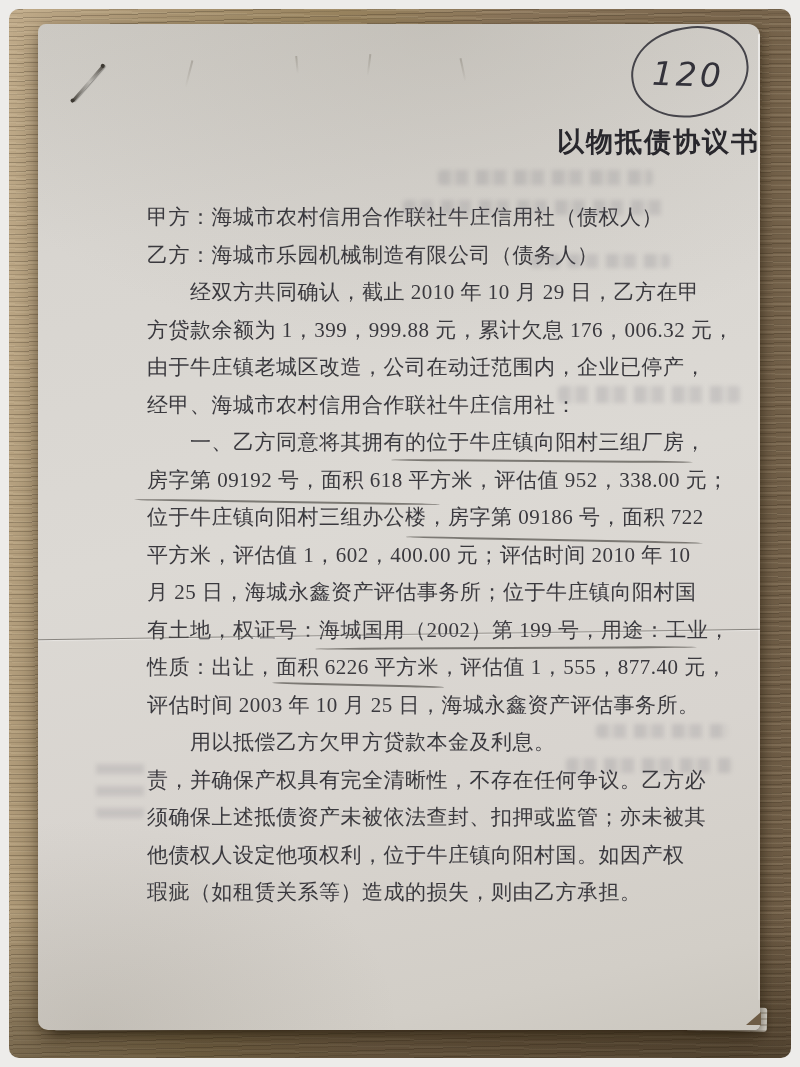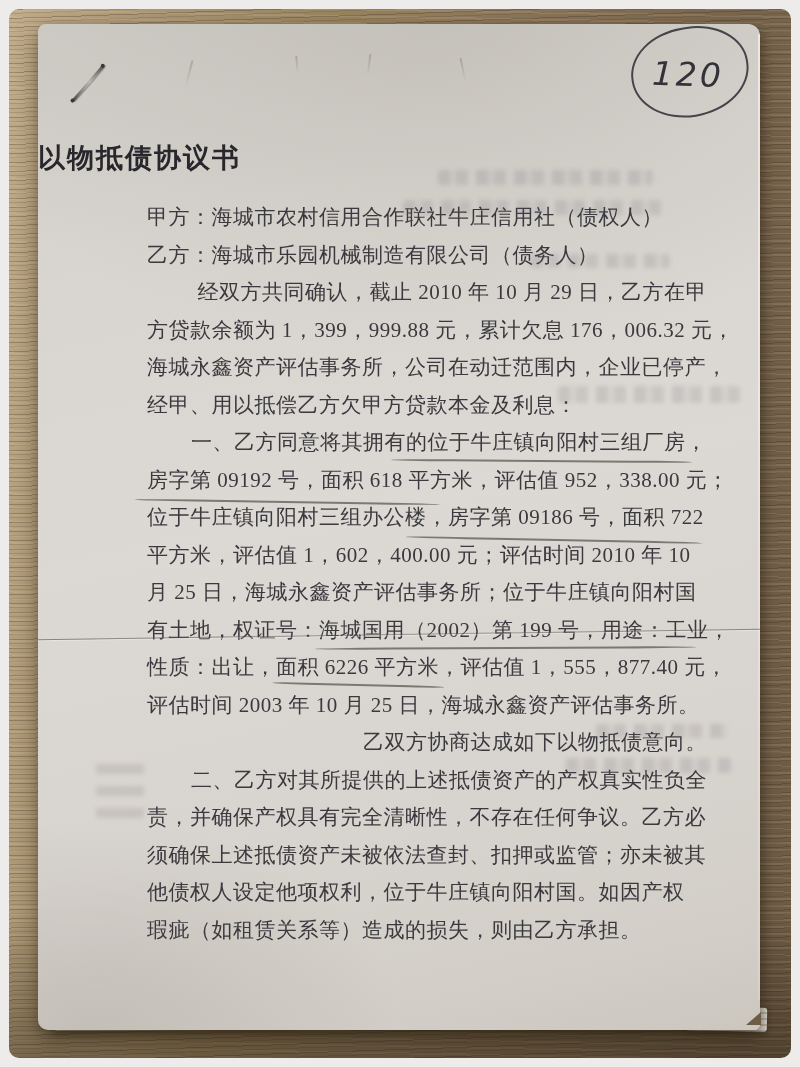--- a/index.html
+++ b/index.html
@@ -72,33 +72,32 @@
     display:flex;align-items:center;justify-content:center;
   }
   .page-number{
     font-family:"DejaVu Sans", sans-serif;font-style:italic;
     font-size:33px;color:#33323a;letter-spacing:3px;
     transform:rotate(11deg) translate(-2px,2px);
   }
   
   .doc-title{
     position:absolute;left:0;top:100px;width:100%;height:40px;
-    text-align:left;font-weight:bold;font-size:27px;letter-spacing:2px;
+    text-align:right;font-weight:bold;font-size:27px;letter-spacing:2px;
     color:#28272c;
-    margin-top:16px;
   }
   .body-text{
     position:absolute;left:109px;top:175px;width:560px;
     font-size:21px;color:#3a393e;
   }
   .ln{
     height:37.5px;line-height:37.5px;white-space:nowrap;overflow:visible;
     letter-spacing:0.5px;
   }
-  .ind{text-indent:43px;text-align:right;}
+  .ind{text-indent:43px;}
   
   .underline{
     position:absolute;height:2px;background:#5b5853;opacity:.75;
     border-radius:40%/100%;
   }
   .u1{left:353px;top:436px;width:302px;transform:rotate(0.4deg);}
   .u2{left:96px; top:477px;width:306px;transform:rotate(0.9deg);}
   .u3{left:368px;top:515px;width:297px;transform:rotate(1.2deg);}
   .u4{left:277px;top:623px;width:382px;transform:rotate(-0.3deg);}
   .u5{left:234px;top:660px;width:172px;transform:rotate(1.5deg);}
@@ -153,32 +152,31 @@
       <span class="page-number">120</span>
     </div>
 
     <div class="doc-title">以物抵债协议书</div>
 
     <div class="body-text">
       <div class="ln">甲方：海城市农村信用合作联社牛庄信用社（债权人）</div>
       <div class="ln">乙方：海城市乐园机械制造有限公司（债务人）</div>
       <div class="ln ind">经双方共同确认，截止 2010 年 10 月 29 日，乙方在甲</div>
       <div class="ln">方贷款余额为 1，399，999.88 元，累计欠息 176，006.32 元，</div>
-      <div class="ln">海城永鑫资产评估事务所，公司在动迁范围内，企业已停产，</div>
-      <div class="ln">经甲、用以抵偿乙方欠甲方贷款本金及利息：</div>
+      <div class="ln">由于牛庄镇老城区改造，公司在动迁范围内，企业已停产，</div>
+      <div class="ln">经甲、海城市农村信用合作联社牛庄信用社：</div>
       <div class="ln ind">一、乙方同意将其拥有的位于牛庄镇向阳村三组厂房，</div>
       <div class="ln">房字第 09192 号，面积 618 平方米，评估值 952，338.00 元；</div>
       <div class="ln">位于牛庄镇向阳村三组办公楼，房字第 09186 号，面积 722</div>
       <div class="ln">平方米，评估值 1，602，400.00 元；评估时间 2010 年 10</div>
       <div class="ln">月 25 日，海城永鑫资产评估事务所；位于牛庄镇向阳村国</div>
       <div class="ln">有土地，权证号：海城国用（2002）第 199 号，用途：工业，</div>
       <div class="ln">性质：出让，面积 6226 平方米，评估值 1，555，877.40 元，</div>
       <div class="ln">评估时间 2003 年 10 月 25 日，海城永鑫资产评估事务所。</div>
-      <div class="ln ind">乙双方协商达成如下以物抵债意向。</div>
-      <div class="ln ind">二、乙方对其所提供的上述抵债资产的产权真实性负全</div>
+      <div class="ln ind">用以抵偿乙方欠甲方贷款本金及利息。</div>
       <div class="ln">责，并确保产权具有完全清晰性，不存在任何争议。乙方必</div>
       <div class="ln">须确保上述抵债资产未被依法查封、扣押或监管；亦未被其</div>
       <div class="ln">他债权人设定他项权利，位于牛庄镇向阳村国。如因产权</div>
       <div class="ln">瑕疵（如租赁关系等）造成的损失，则由乙方承担。</div>
     </div>
 
     <div class="underline u1"></div>
     <div class="underline u2"></div>
     <div class="underline u3"></div>
     <div class="underline u4"></div>

